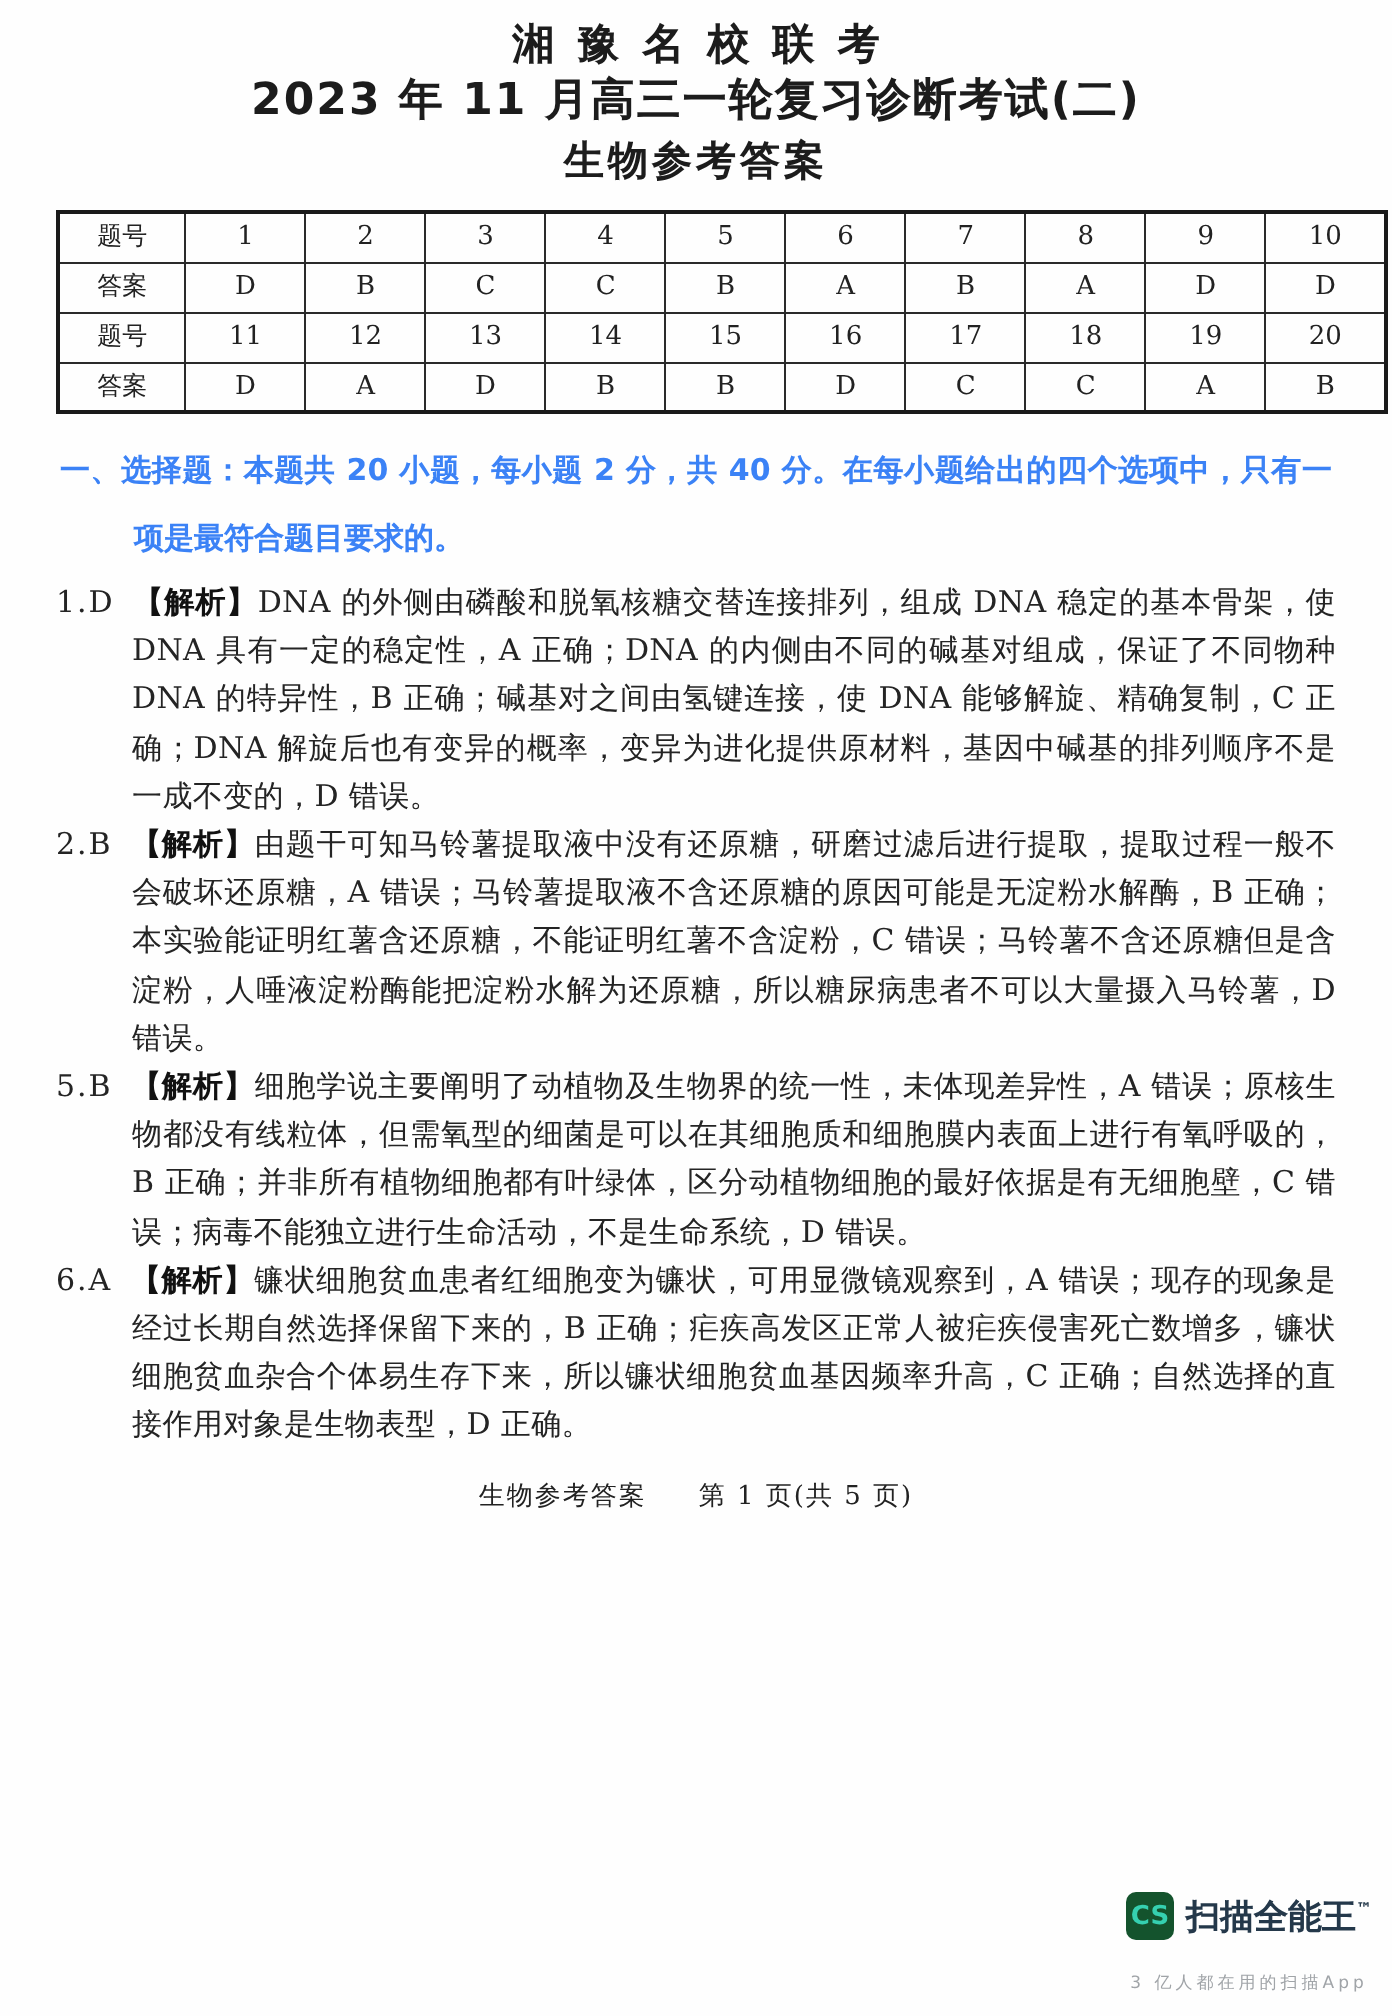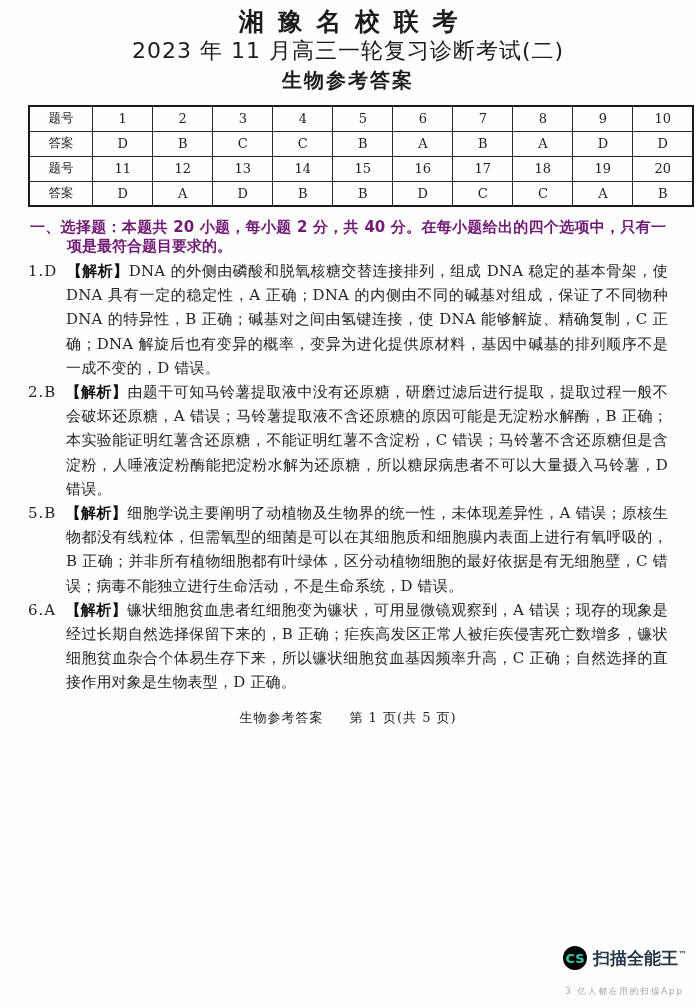--- a/index.html
+++ b/index.html
@@ -8,43 +8,43 @@
     width: 696px; height: 1008px;
     position: relative; overflow: hidden;
     font-family: "DejaVu Serif", "Liberation Serif", serif;
     color: #1c1c1c;
     -webkit-font-smoothing: antialiased;
   }
   .page { position: absolute; inset: 0; background: #fefefe; padding: 8px 28px 0 28px; }
 
   
   .doc-header { text-align: center; font-family: "DejaVu Sans", "Liberation Sans", sans-serif; }
-  .title1 { font-size: 25px; font-weight: bold; letter-spacing: 0.55em; margin-left: 0.55em; line-height: 28px; }
-  .title2 { font-size: 22px; font-weight: normal; line-height: 30px; letter-spacing: 1px; }
+  .title1 { font-size: 21px; font-weight: bold; letter-spacing: 0.55em; margin-left: 0.55em; line-height: 28px; }
+  .title2 { font-size: 22px; font-weight: bold; line-height: 30px; letter-spacing: 1px; }
   .title3 { font-size: 20px; font-weight: bold; line-height: 28px; letter-spacing: 2px; }
 
   
   .answer-table {
     width: 666px; margin: 11px auto 0 auto;
     border-collapse: collapse; table-layout: fixed;
     border: 2px solid #1a1a1a;
   }
   .answer-table td {
     border: 1px solid #2a2a2a;
     height: 25px; text-align: center; vertical-align: middle;
     font-size: 13px; color: #222;
   }
   .answer-table td:first-child { width: 9.6%; font-family: "DejaVu Sans", "Liberation Sans", sans-serif; font-size: 12.5px; }
 
   
   .section-heading {
     margin: 11px 2px 2px 2px;
     font-family: "DejaVu Sans", "Liberation Sans", sans-serif;
-    font-weight: bold; font-size: 15px; line-height: 19px;
-    color: #701a75;
+    font-weight: bold; font-size: 15px; line-height: 34px;
+    color: #3b82f6;
     padding-left: 37px; text-indent: -37px;
     text-align: justify;
   }
 
   
   .explanations { margin-top: 3px; }
   .item {
     padding-left: 38px; text-indent: -38px;
     font-size: 15px; line-height: 24.2px;
     text-align: justify; color: #242424;
@@ -153,19 +153,19 @@
       <p class="item"><span class="item-num">5.B</span><span class="item-label">【解析】</span><span>细胞学说主要阐明了动植物及生物界的统一性，未体现差异性，A 错误；原核生物都没有线粒体，但需氧型的细菌是可以在其细胞质和细胞膜内表面上进行有氧呼吸的，B 正确；并非所有植物细胞都有叶绿体，区分动植物细胞的最好依据是有无细胞壁，C 错误；病毒不能独立进行生命活动，不是生命系统，D 错误。</span></p>
       <p class="item"><span class="item-num">6.A</span><span class="item-label">【解析】</span><span>镰状细胞贫血患者红细胞变为镰状，可用显微镜观察到，A 错误；现存的现象是经过长期自然选择保留下来的，B 正确；疟疾高发区正常人被疟疾侵害死亡数增多，镰状细胞贫血杂合个体易生存下来，所以镰状细胞贫血基因频率升高，C 正确；自然选择的直接作用对象是生物表型，D 正确。</span></p>
     </div>
 
   <div class="page-footer">
     <span>生物参考答案</span><span class="gap"></span><span>第 1 页(共 5 页)</span>
   </div>
 
   <div class="watermark">
     <div class="wm-row">
-      <span class="wm-logo" style="background: #000000; color: rgb(53, 208, 176); border-radius: 12px;">CS</span>
+      <span class="wm-logo" style="background: #14532d; color: rgb(53, 208, 176);">CS</span>
       <span class="wm-name" style="color: rgb(36, 56, 74);"><span>扫描全能王</span><span class="tm">™</span></span>
     </div>
     <div class="wm-tagline" style="color: rgb(160, 164, 168);">3 亿人都在用的扫描App</div>
   </div>
 
 </div>
 
 </body></html>

